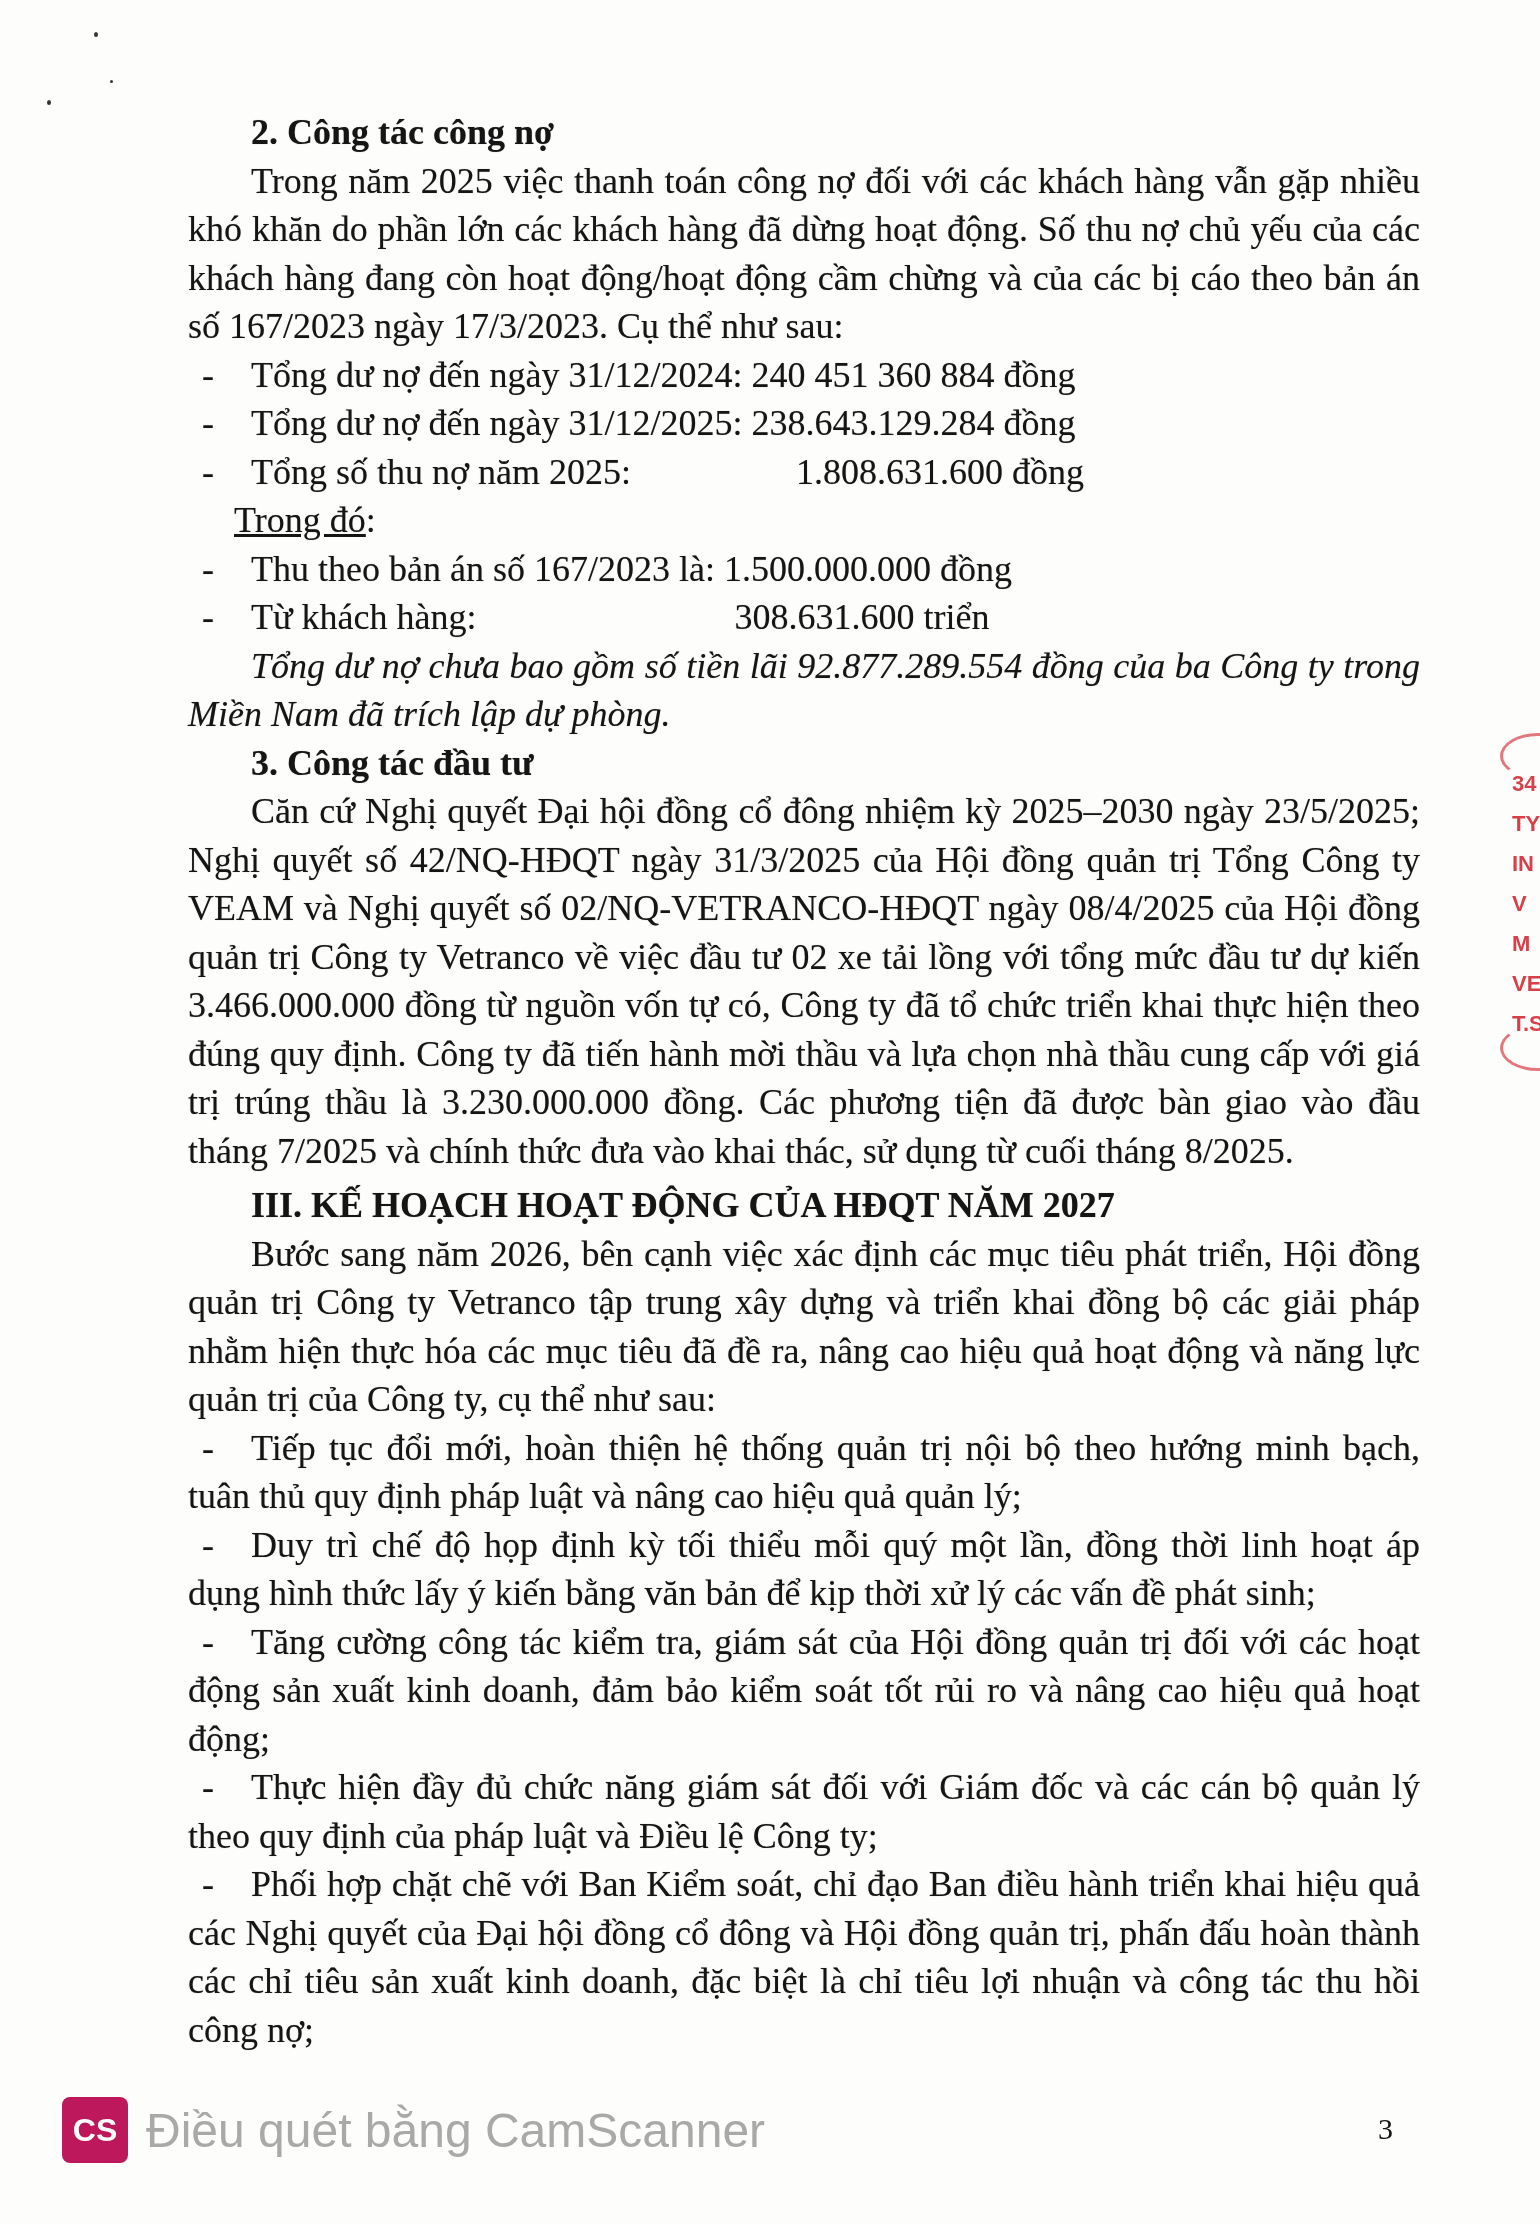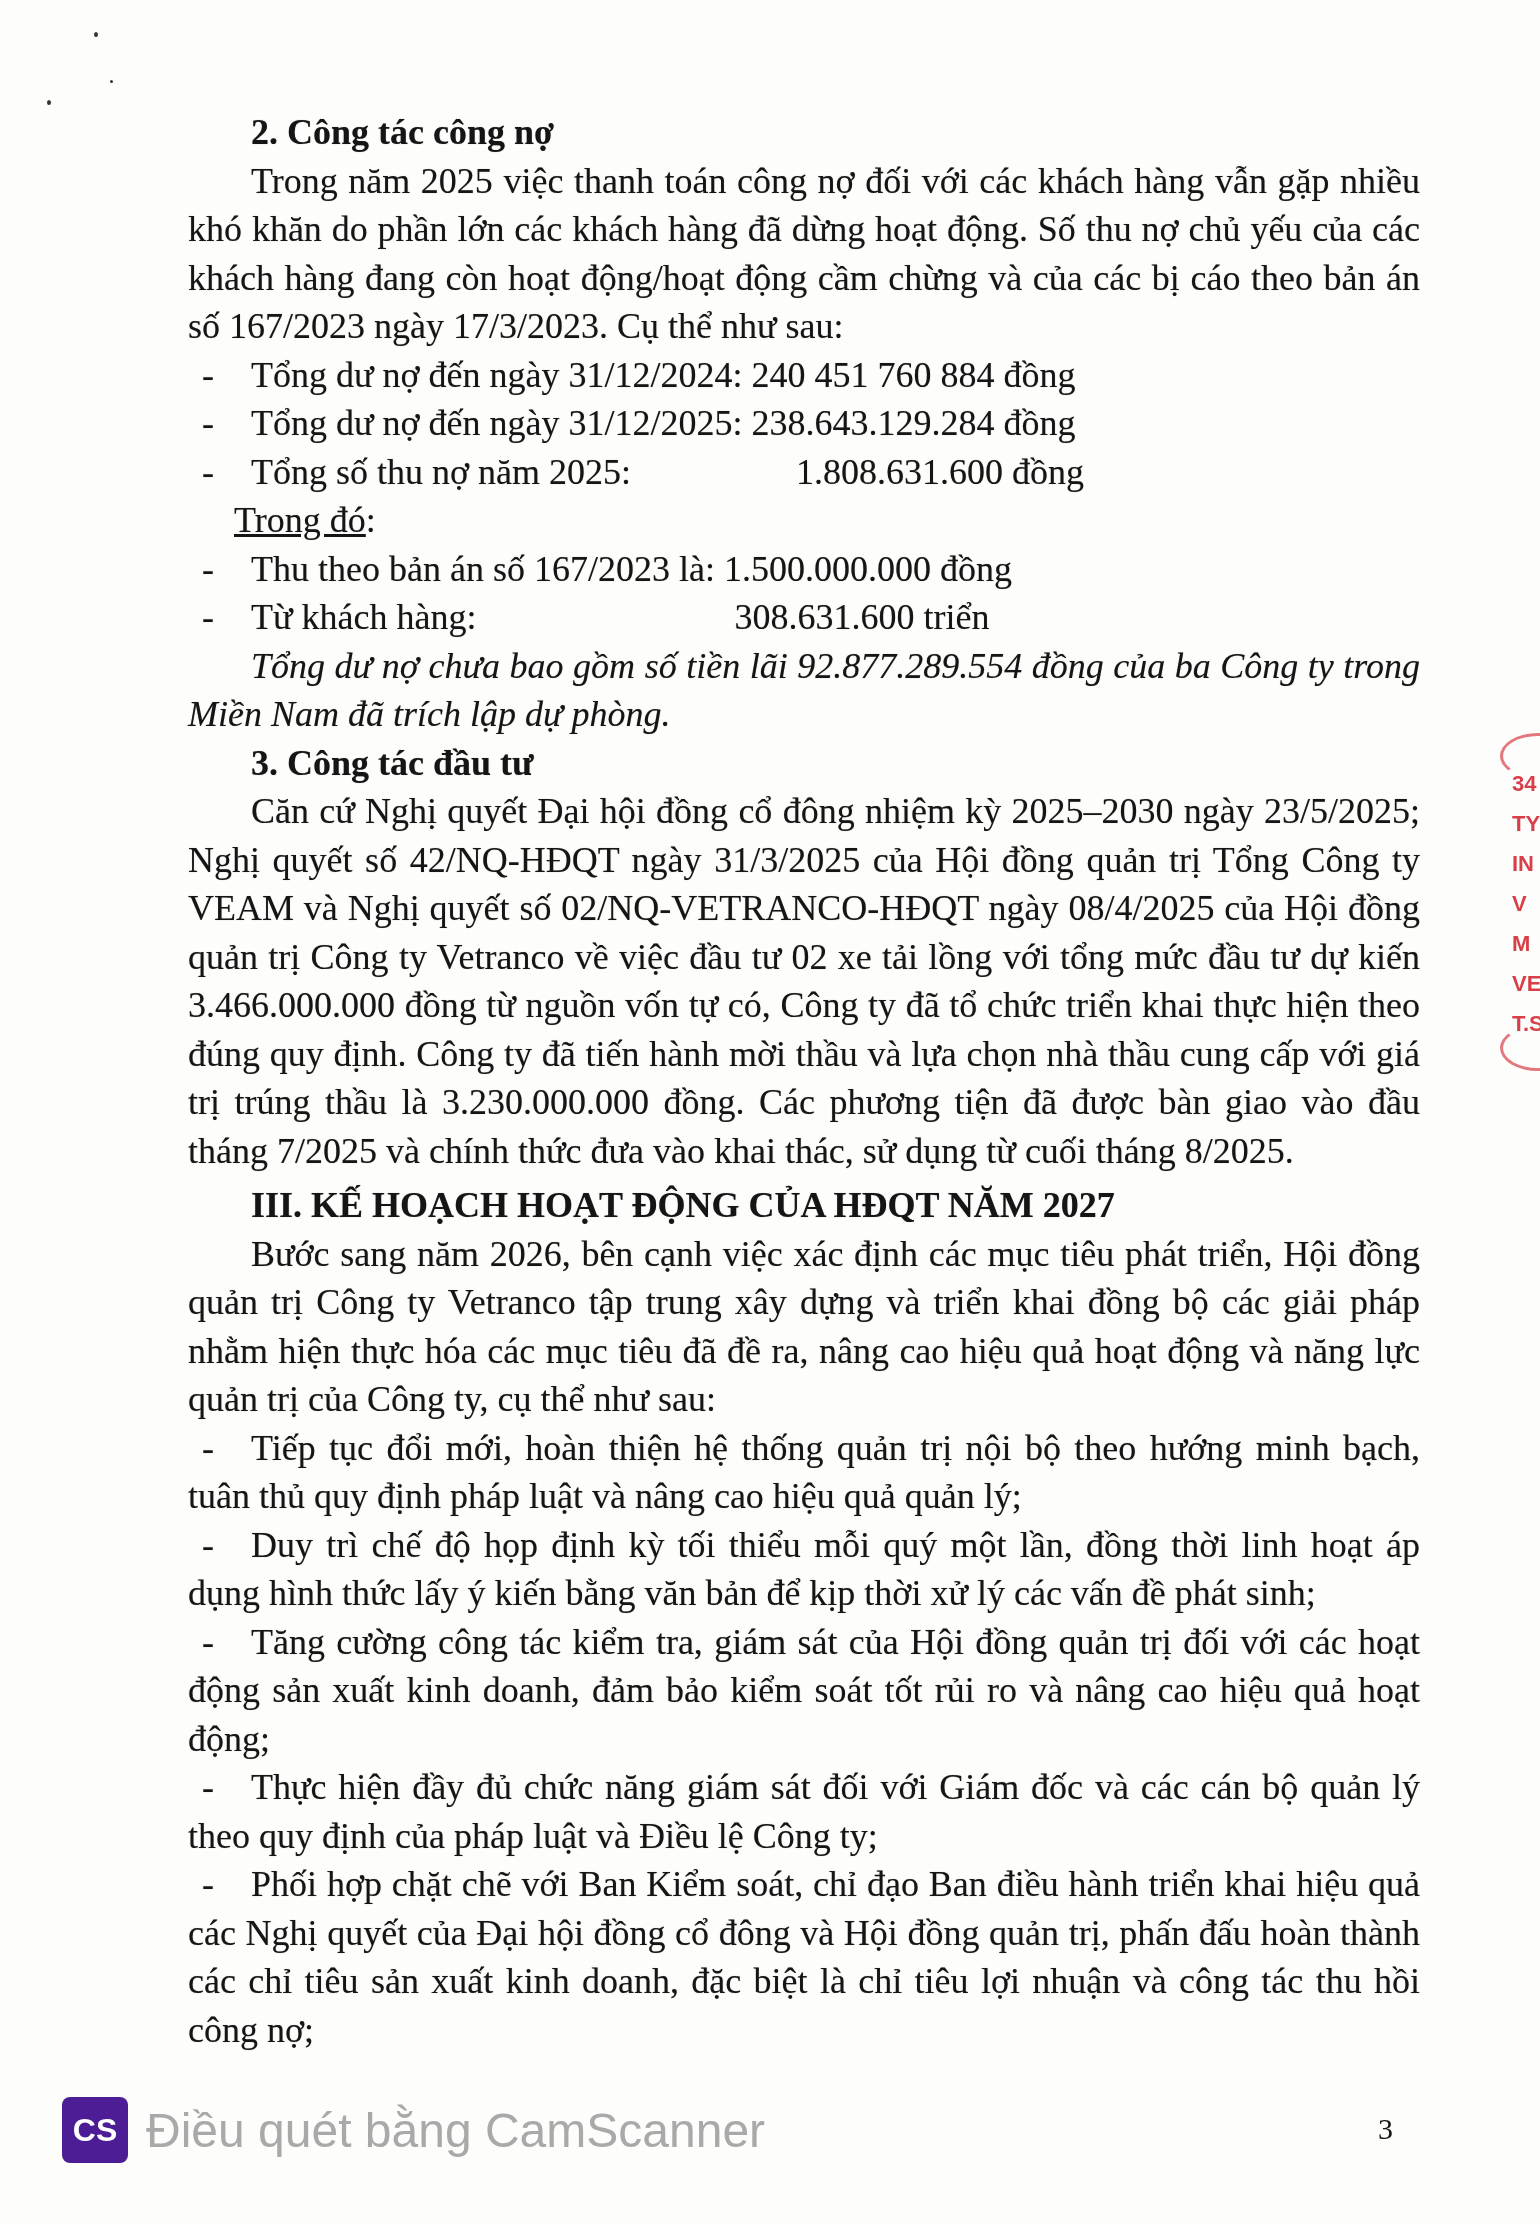--- a/index.html
+++ b/index.html
@@ -27,21 +27,21 @@
   .val1 { display: inline-block; width: 165px; }
   .val2 { display: inline-block; width: 258px; }
   .spacer-s { height: 6px; }
   .watermark {
     position: absolute; left: 62px; top: 2097px;
     display: flex; align-items: center; gap: 18px;
     color: #a9a9a9; font-family: "Liberation Sans", "DejaVu Sans", sans-serif;
     font-size: 48px;
   }
   .cs-logo {
-    width: 66px; height: 66px; border-radius: 8px; background: #4c1d95;
+    width: 66px; height: 66px; border-radius: 8px; background: #be185d;
     color: #fff; font-weight: bold; font-size: 32px;
     display: flex; align-items: center; justify-content: center;
     font-family: "Liberation Sans", "DejaVu Sans", sans-serif;
   }
   .page-number {
     position: absolute; left: 1378px; top: 2112px; font-size: 30px;
     font-family: "Liberation Serif", serif;
   }
   .stamp {
     position: absolute; left: 1508px; top: 745px; width: 60px; height: 320px;
@@ -63,21 +63,21 @@
   <span class="speck" style="left:110px;top:80px;width:3px;height:3px;"></span>
   <span class="speck" style="left:47px;top:100px;"></span>
 
   <div class="content">
 
     <div class="heading">2. Công tác công nợ</div>
     <div class="para">Trong năm 2025 việc thanh toán công nợ đối với các khách hàng vẫn gặp nhiều khó khăn do phần lớn các khách hàng đã dừng hoạt động. Số thu nợ chủ yếu của các khách hàng đang còn hoạt động/hoạt động cầm chừng và của các bị cáo theo bản án số 167/2023 ngày 17/3/2023. Cụ thể như sau:</div>
 
     <div class="bullet">
       <span class="dash">-</span>
-      <span>Tổng dư nợ đến ngày 31/12/2024: </span><span>240 451 760 884 đồng</span>
+      <span>Tổng dư nợ đến ngày 31/12/2024: </span><span>240 451 360 884 đồng</span>
     </div>
     <div class="bullet">
       <span class="dash">-</span>
       <span>Tổng dư nợ đến ngày 31/12/2025: </span><span>238.643.129.284 đồng</span>
     </div>
     <div class="bullet">
       <span class="dash">-</span>
       <span>Tổng số thu nợ năm 2025:</span><span class="val1"></span><span>1.808.631.600 đồng</span>
     </div>
 

